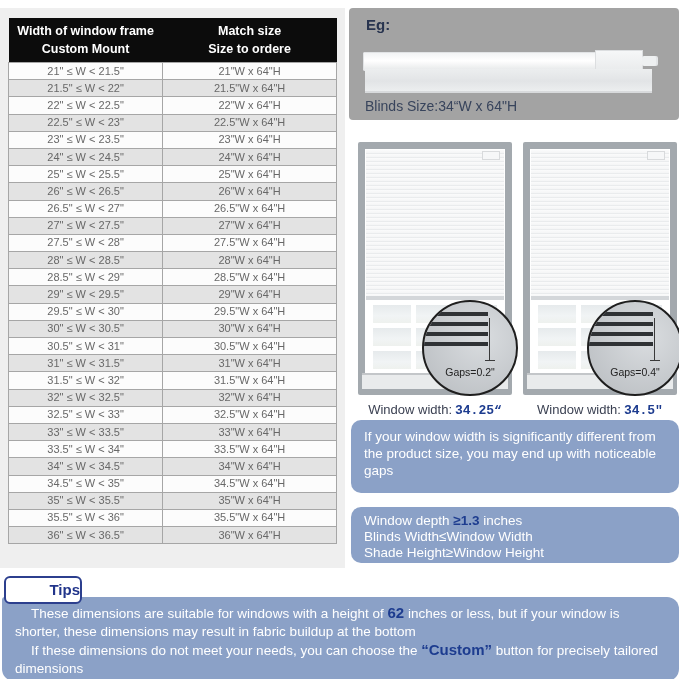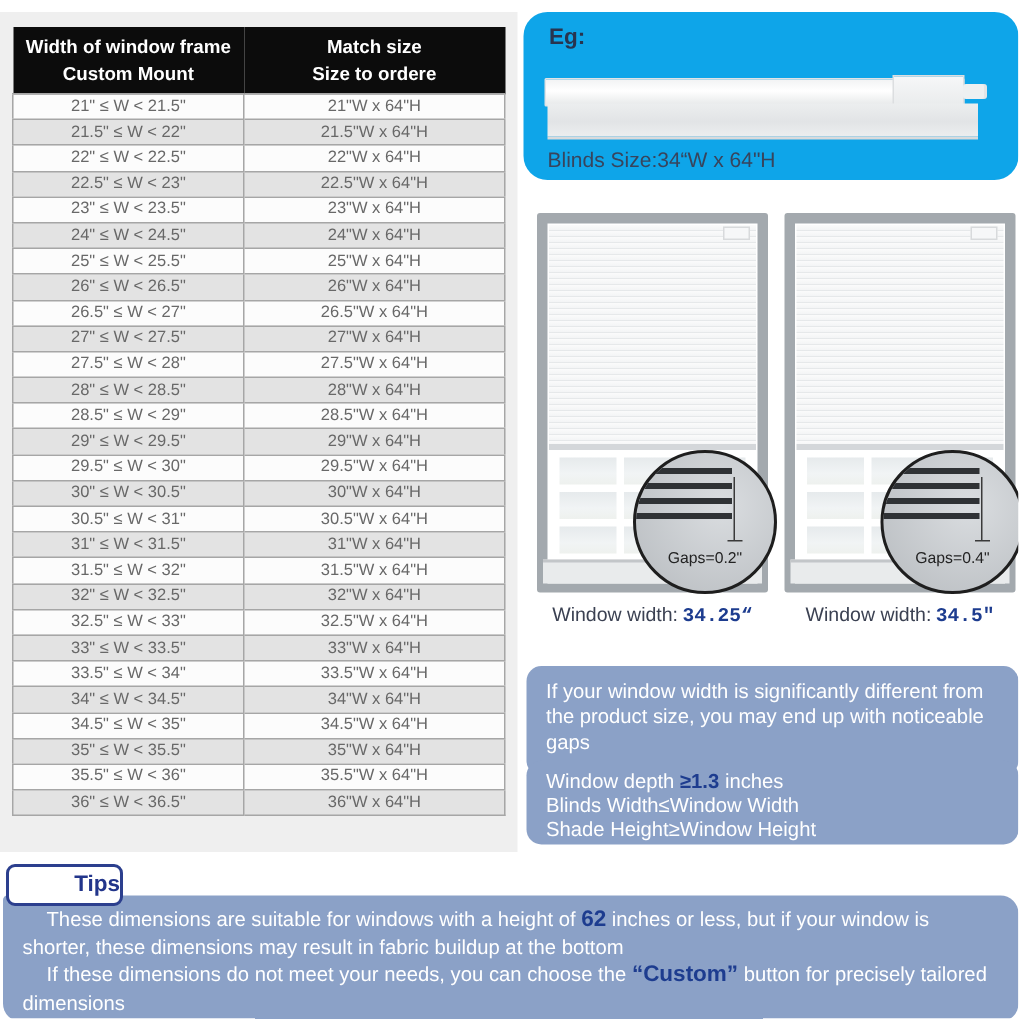--- a/index.html
+++ b/index.html
@@ -16,21 +16,21 @@
   table.size-table th:first-child{width:47%;}
   table.size-table td{height:16.2px;font-size:11px;color:#686868;text-align:center;
                       border-top:1px solid #a6a6a6;padding:0;line-height:1;}
   table.size-table tr td:first-child{border-right:1px solid #a6a6a6;}
   table.size-table tbody{border:1px solid #a6a6a6;}
   table.size-table tbody tr:nth-child(odd) td{background:#fcfcfc;}
   table.size-table tbody tr:nth-child(even) td{background:#e3e3e3;}
 
   
   .eg-box{position:absolute;left:349px;top:8px;width:330px;height:112px;
-          background:#0ea5e9;border-radius:16px;}
+          background:#a3a3a3;border-radius:4px;}
   .eg-label{position:absolute;left:17px;top:8px;font-size:15px;font-weight:bold;color:#28344f;}
   .rod{position:absolute;left:14px;top:44px;width:300px;height:44px;}
   .rod-top{position:absolute;left:0;top:0;width:278px;height:17px;
            background:linear-gradient(180deg,#f2f3f4,#ffffff 45%,#e7e9ea);
            border:1px solid #e1e3e5;border-radius:1px;}
   .rod-endcap{position:absolute;left:232px;top:-2px;width:46px;height:20px;
               background:linear-gradient(180deg,#f6f7f8,#e9ebec);border:1px solid #dcdee0;}
   .rod-knob{position:absolute;left:279px;top:4px;width:14px;height:10px;
             background:#eef0f1;border:1px solid #c9cccе;border-radius:2px;
             box-shadow:2px 0 0 #e3e5e7;}
@@ -63,21 +63,21 @@
   .gap-tick{position:absolute;left:66%;top:58px;width:10px;height:1px;background:#3a3a3a;}
   .gap-label{position:absolute;left:0;right:0;bottom:16px;text-align:center;
              font-size:10.5px;color:#232323;}
 
   .win-cap{position:absolute;top:402px;width:154px;text-align:center;font-size:13px;color:#3b4152;}
   .win-cap b{color:#1d3c8f;margin-left:3px;font-family:Liberation Mono, monospace;}
 
   
   .note{position:absolute;left:351px;width:302px;background:#8ba1c7;color:#ffffff;
         border-radius:10px;font-size:13.5px;line-height:1.26;padding:8px 13px;}
-  .note1{top:444px;height:57px;}
+  .note1{top:420px;height:57px;}
   .note2{top:507px;height:44px;padding-top:6px;padding-bottom:6px;line-height:1.2;}
   .navy{color:#1d3c8f;font-weight:bold;}
 
   
   .tips-tab{position:absolute;left:4px;top:576px;width:74px;height:24px;background:#ffffff;
             border:2px solid #2c3f8e;border-radius:6px;z-index:2;text-align:right;
             line-height:24px;font-size:15px;font-weight:bold;color:#22358b;}
   .tips-panel{position:absolute;left:2px;top:597px;width:651px;height:66px;background:#8ba1c7;
               border-radius:3px 12px 12px 12px;color:#ffffff;font-size:13.5px;line-height:1.3;
               padding:6px 13px 12px 13px;}

